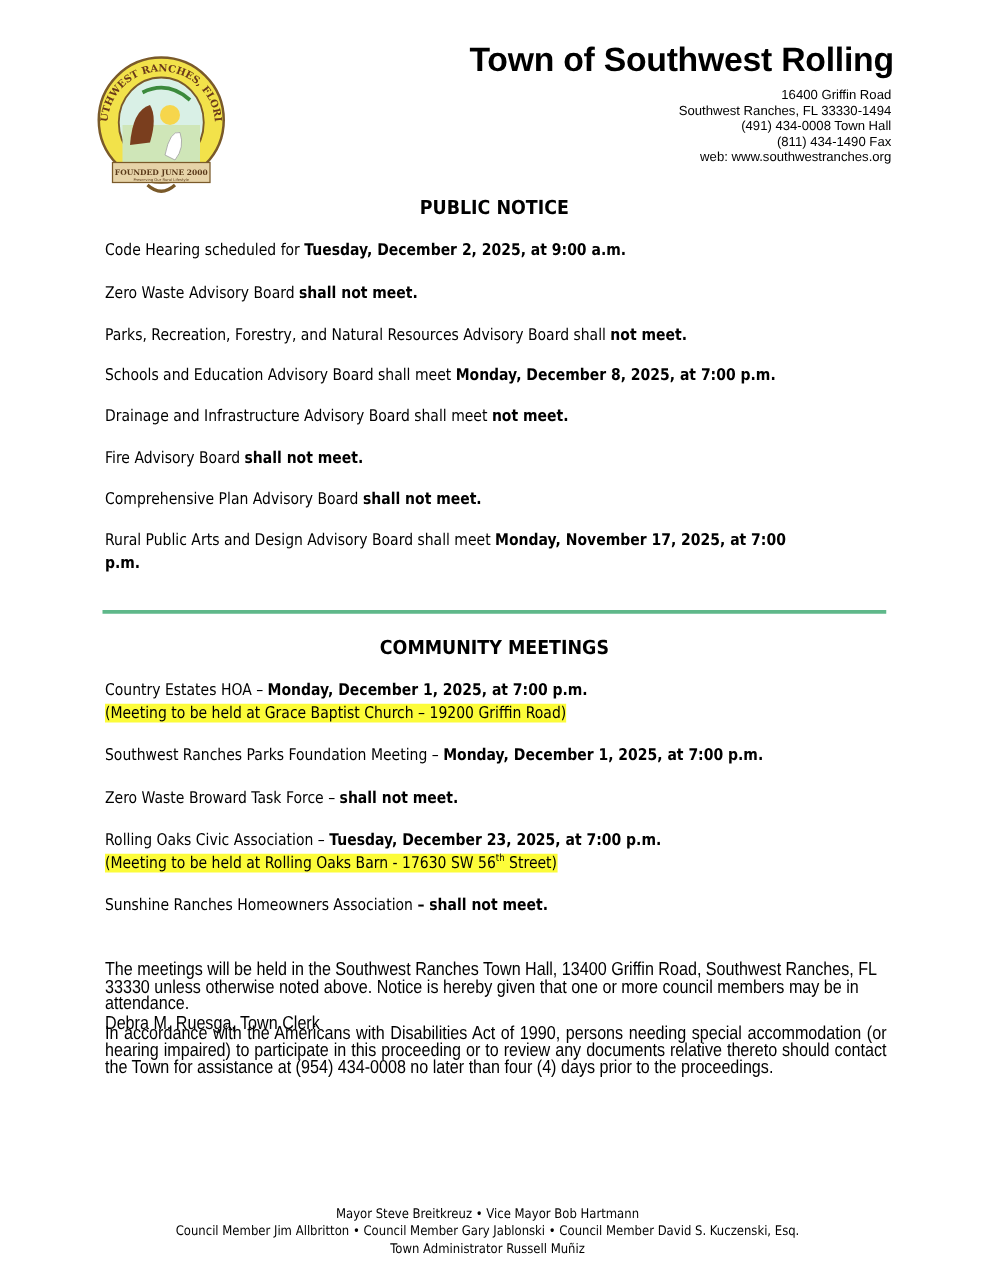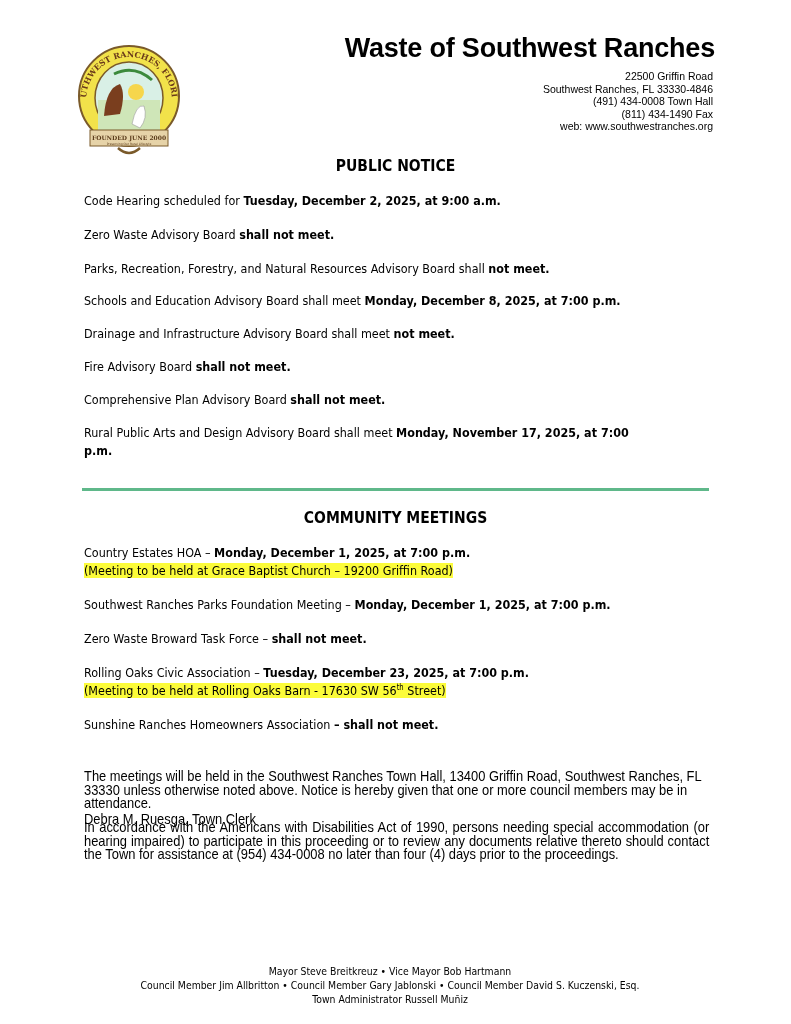--- a/index.html
+++ b/index.html
@@ -36,24 +36,24 @@
     <text x="55" y="96" text-anchor="middle" font-family="DejaVu Serif, serif" font-size="6" font-weight="bold" fill="#5a3a1a">FOUNDED JUNE 2000</text>
     <text x="55" y="101" text-anchor="middle" font-family="DejaVu Sans, sans-serif" font-size="3" fill="#5a3a1a">Preserving Our Rural Lifestyle</text>
     <path d="M44 104 Q55 114 66 104" stroke="#7a5a2a" stroke-width="2.5" fill="none"></path>
     <defs>
         <path id="arc" d="M12 56 A43 43 0 0 1 98 56"></path>
       </defs>
     <text font-family="DejaVu Serif, serif" font-size="8" font-weight="bold" fill="#6a3a1a"><textPath href="#arc" startOffset="50%" text-anchor="middle">SOUTHWEST RANCHES, FLORIDA</textPath></text>
   </svg>
 </div>
 
-<div class="hdr-title">Waste of Southwest Ranches</div>
+<div class="hdr-title">Town of Southwest Rolling</div>
 <div class="hdr-addr">
-  <div>22500 Griffin Road</div>
-  <div>Southwest Ranches, FL 33330-4846</div>
+  <div>16400 Griffin Road</div>
+  <div>Southwest Ranches, FL 33330-1494</div>
   <div>(491) 434-0008 Town Hall</div>
   <div>(811) 434-1490 Fax</div>
   <div>web: www.southwestranches.org</div>
 </div>
 
 <div class="section-title" style="top:157px;">PUBLIC NOTICE</div>
 
 <div class="line" style="top:193px;"><span>Code Hearing scheduled for </span><b>Tuesday, December 2, 2025, at 9:00 a.m.</b></div>
 <div class="line" style="top:227px;"><span>Zero Waste Advisory Board </span><b>shall not meet.</b></div>
 <div class="line" style="top:261px;"><span>Parks, Recreation, Forestry, and Natural Resources Advisory Board shall </span><b>not meet.</b></div>

